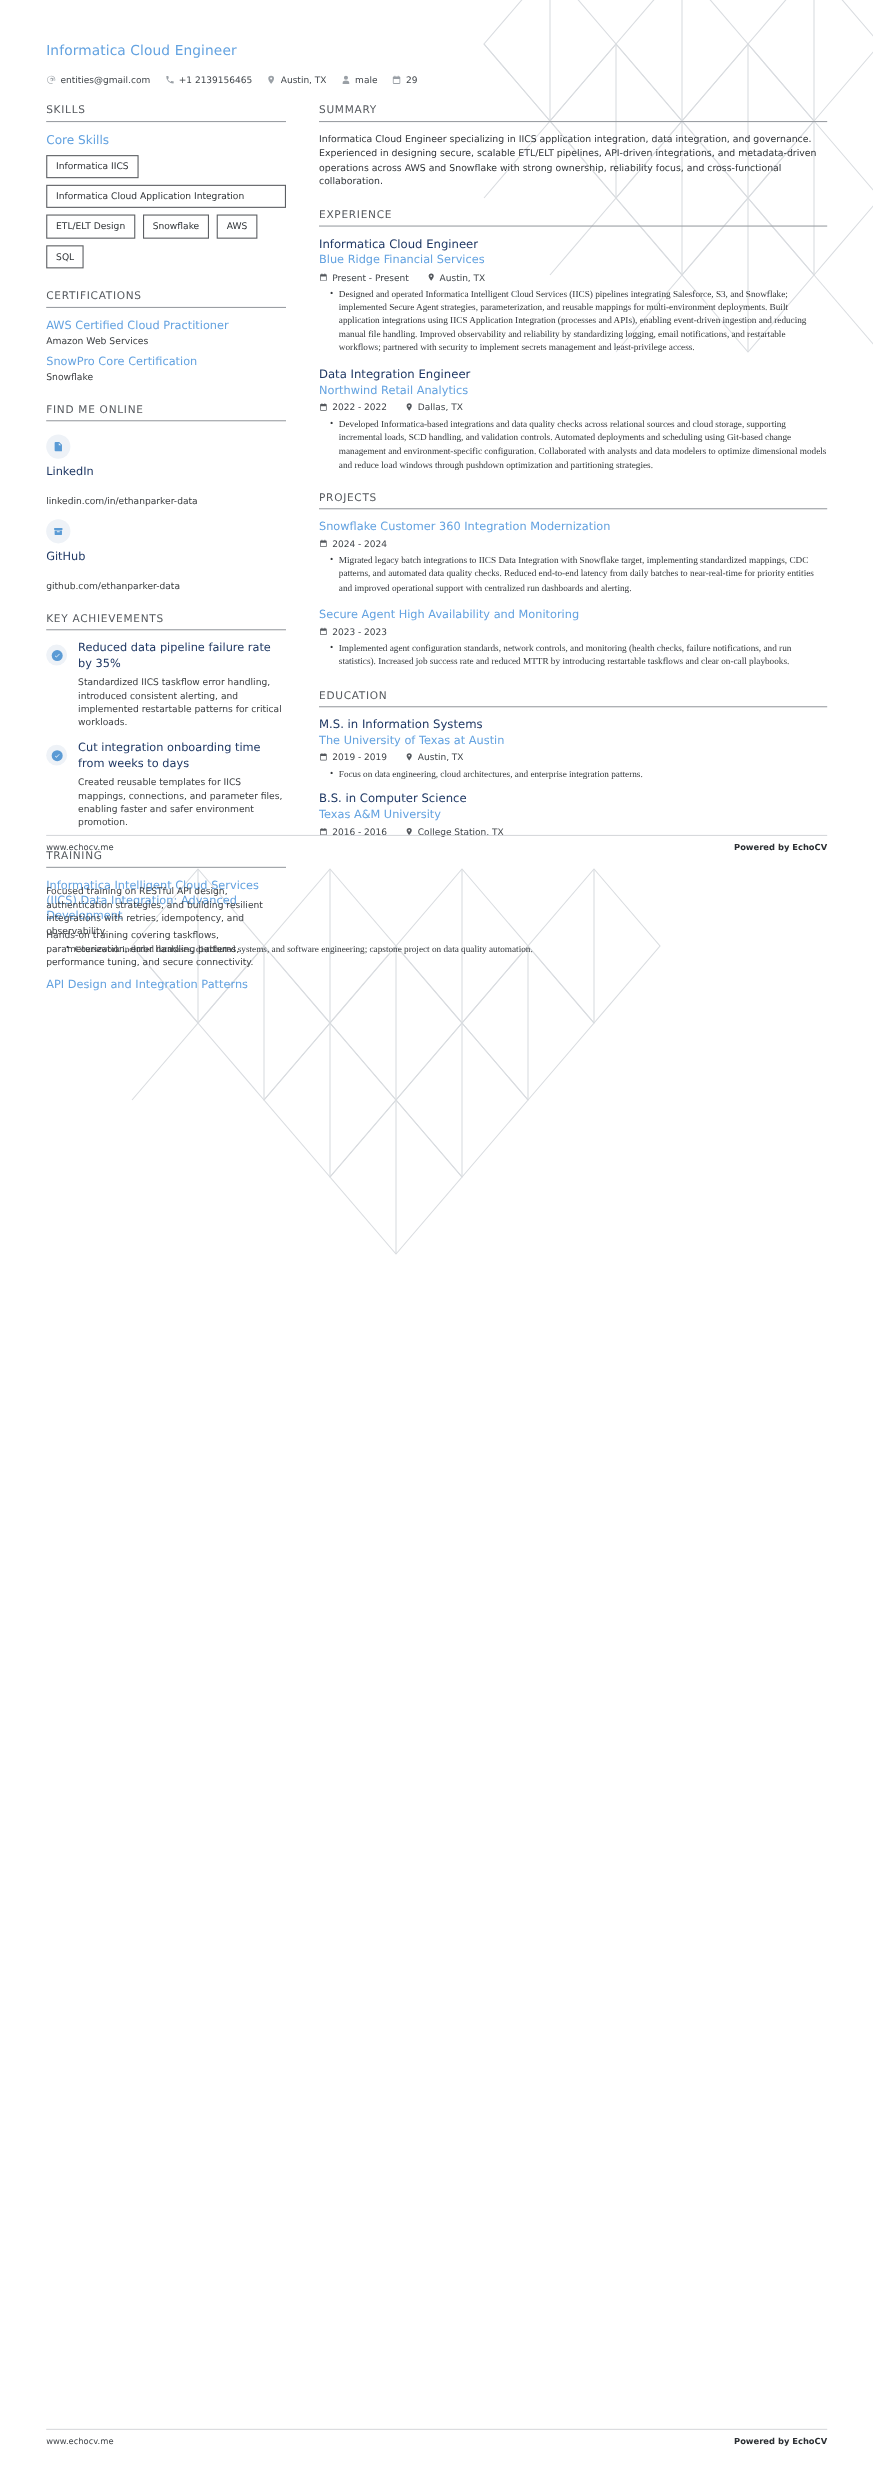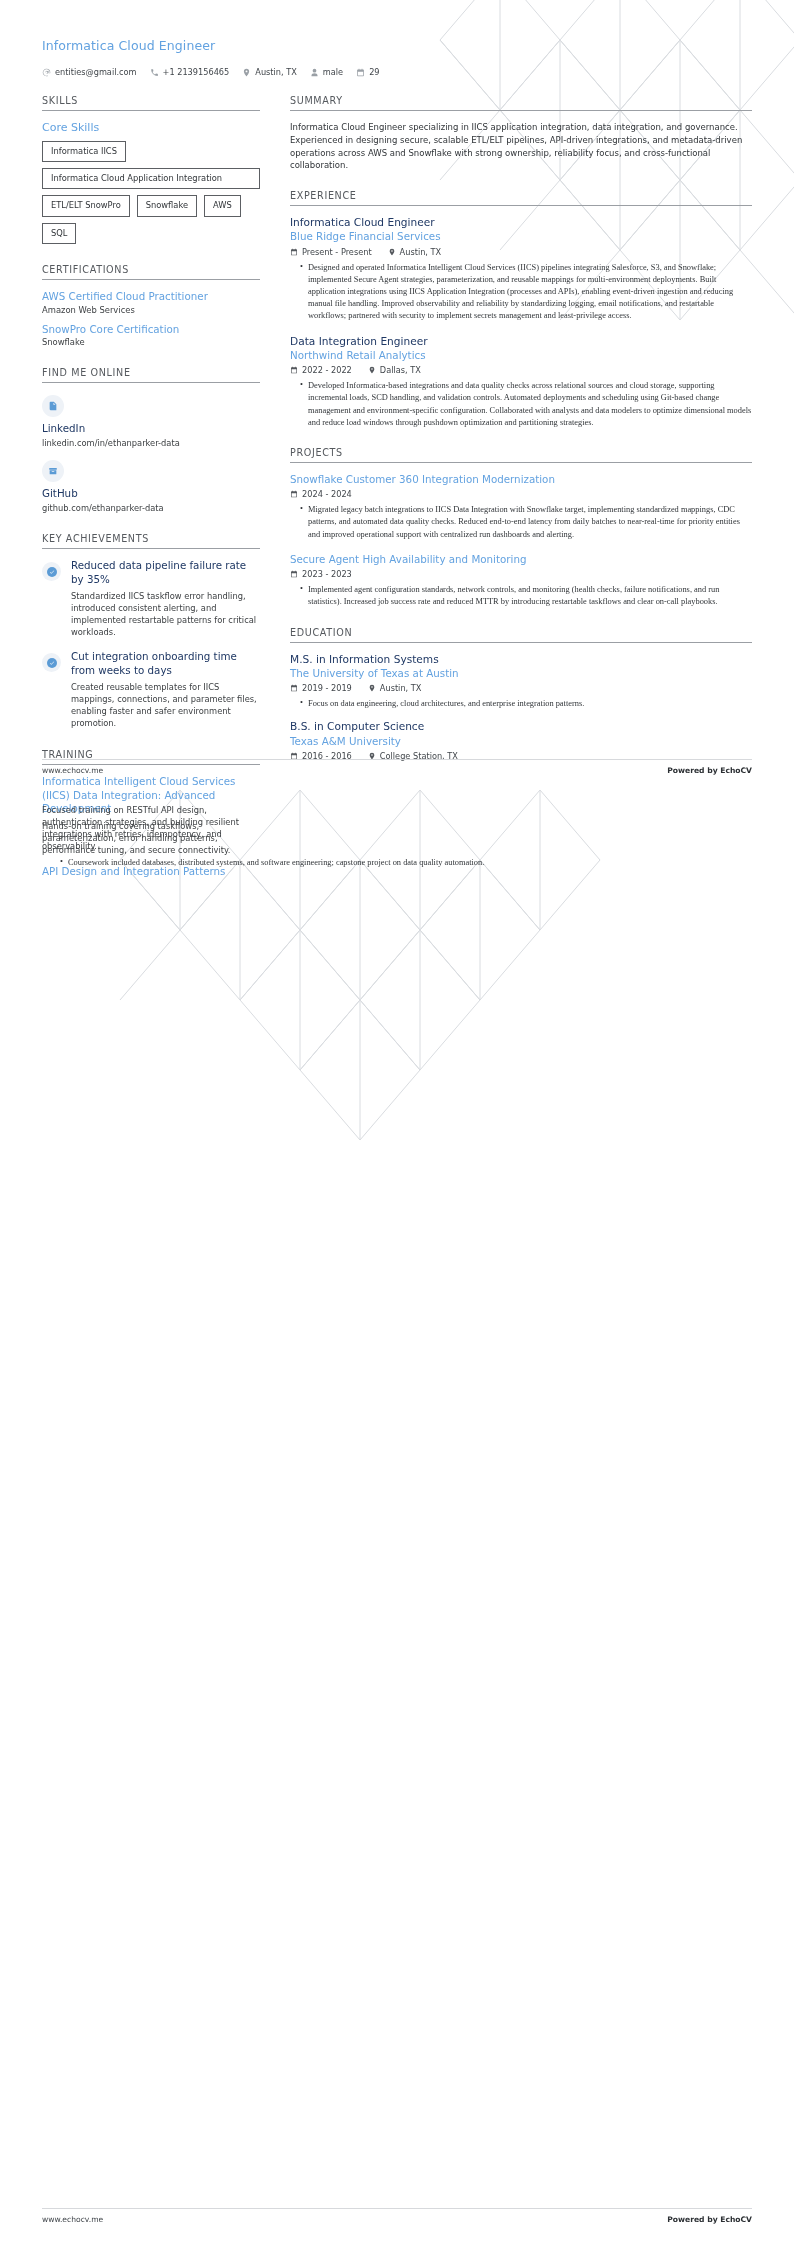--- a/index.html
+++ b/index.html
@@ -116,21 +116,21 @@
   
   .link-row { display:flex; align-items:flex-start; margin-bottom: 10px; flex-direction: column; }
   .link-badge {
     width: 22px; height: 22px; border-radius: 50%;
     background: #eef2f7;
     display: flex; align-items:center; justify-content:center;
     margin-right: 10px; flex: none; margin-top: 2px;
   }
   .link-badge svg { width: 10px; height: 10px; fill: #5b9bd5; display:block; }
   .link-name { font-size: 10.3px; color: #1f3864; line-height: 1.2; }
-  .link-url { font-size: 8.3px; color: #3d4043; margin-top: 2px; }
+  .link-url { font-size: 8.3px; color: #3d4043; margin-top: 14px; }
 
   
   .ach-row { display:flex; align-items:flex-start; margin-bottom: 12px; }
   .ach-badge {
     width: 19px; height: 19px; border-radius: 50%;
     background: #eef2f7;
     display:flex; align-items:center; justify-content:center;
     margin-right: 10px; flex:none; margin-top: 3px;
   }
   .ach-badge .dot {
@@ -297,21 +297,21 @@
     <div class="cols">
 
       <div class="col-left">
 
         <div class="sec">
           <div class="sec-head">SKILLS</div>
           <div class="skill-group-title">Core Skills</div>
           <div class="chips">
             <span class="chip">Informatica IICS</span>
             <span class="chip wide">Informatica Cloud Application Integration</span>
-            <span class="chip">ETL/ELT SnowPro</span>
+            <span class="chip">ETL/ELT Design</span>
             <span class="chip">Snowflake</span>
             <span class="chip">AWS</span>
             <span class="chip">SQL</span>
           </div>
         </div>
 
         <div class="sec">
           <div class="sec-head">CERTIFICATIONS</div>
           <div class="cert">
             <div class="cert-name">AWS Certified Cloud Practitioner</div>

